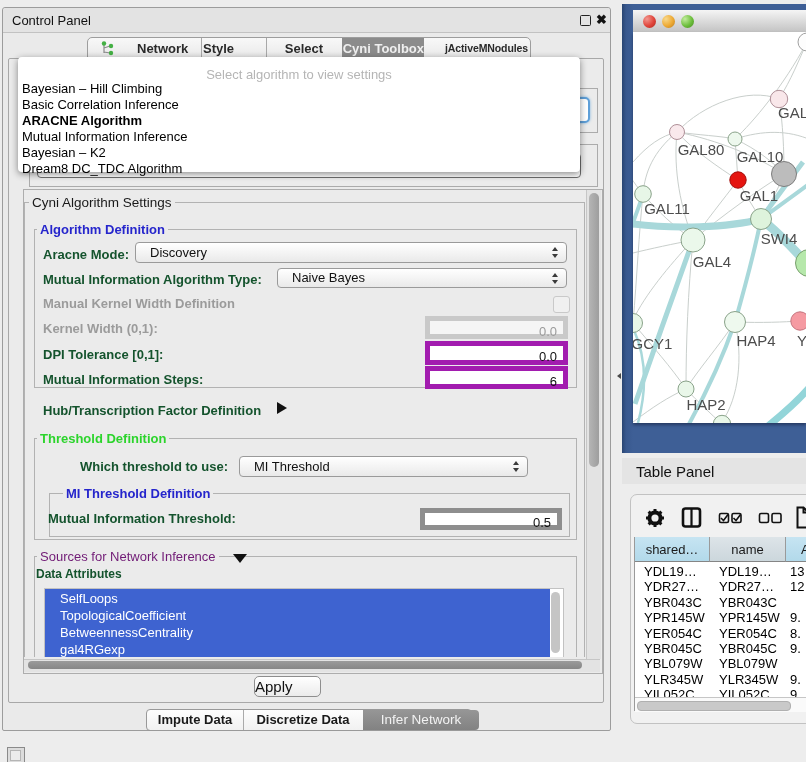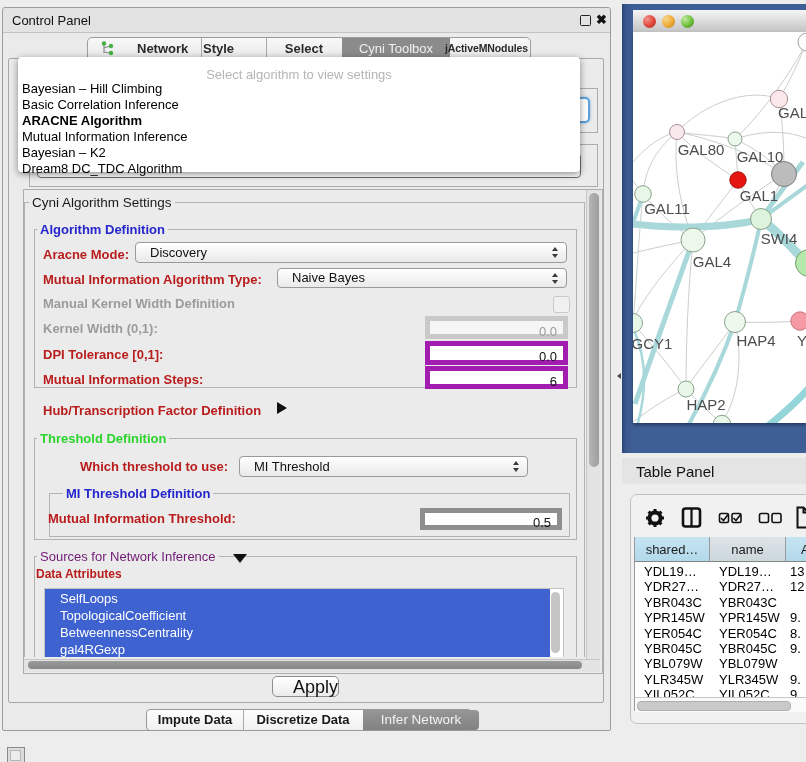--- a/index.html
+++ b/index.html
@@ -1,15 +1,15 @@
 <!DOCTYPE html>
 <html><head><meta charset="utf-8"><style>
 html,body{margin:0;padding:0;width:806px;height:762px;background:#ededed;font-family:"Liberation Sans",sans-serif;overflow:hidden;position:relative}
 .a{position:absolute}
-.lbl{position:absolute;font-weight:bold;font-size:13px;color:#b91c1c;white-space:nowrap}
+.lbl{position:absolute;font-weight:bold;font-size:13px;color:#14532d;white-space:nowrap}
 .dis{color:#9b9b9b}
 .gt{position:absolute;font-size:13px;background:#ebebeb;padding:0 3px;white-space:nowrap;line-height:13px}
 .grp{position:absolute;border:1px solid #b2b2b2}
 .fld{position:absolute;background:#fff;border:5px solid #a21caf;font-size:13px;text-align:right;padding-right:6px;box-sizing:border-box;color:#111}
 .combo{position:absolute;background:linear-gradient(#ffffff,#f2f2f2 60%,#e9e9e9);border:1px solid #9a9a9a;border-radius:4px;font-size:13px;box-sizing:border-box;color:#111;white-space:nowrap}
 .spin{position:absolute;right:8px;top:50%;width:6px;height:13px;margin-top:-6.5px}
 .spin:before{content:"";position:absolute;left:0;top:1px;border-left:3px solid transparent;border-right:3px solid transparent;border-bottom:4px solid #3a3a3a}
 .spin:after{content:"";position:absolute;left:0;bottom:1px;border-left:3px solid transparent;border-right:3px solid transparent;border-top:4px solid #3a3a3a}
 </style></head>
 <body>
@@ -24,21 +24,21 @@
   <div class="a" id="toptabs" style="left:84px;top:29px;width:442px;height:21px;border:1px solid #9d9d9d;border-radius:5px 5px 0 0;background:linear-gradient(#f8f8f8,#e8e8e8);font-size:13px;font-weight:bold;color:#2a2a2a">
     <div class="a" style="left:0;top:0;width:114px;height:21px;border-right:1px solid #a8a8a8;line-height:21px;padding-left:49px;box-sizing:border-box">Network</div>
     <svg class="a" style="left:13px;top:3px" width="13" height="15" viewBox="0 0 13 15">
         <path d="M3 3 L3 12 M3 7 L9 5 M3 11 L9 12" stroke="#8a8a8a" stroke-width="1.2" fill="none"></path>
         <circle cx="3" cy="2.5" r="2.2" fill="#44b044"></circle>
         <circle cx="10" cy="5" r="2.2" fill="#44b044"></circle>
         <circle cx="10" cy="12" r="2.2" fill="#44b044"></circle>
       </svg>
     <div class="a" style="left:115px;top:0;width:63px;height:21px;border-right:1px solid #a8a8a8;line-height:21px">Style</div>
     <div class="a" style="left:179px;top:0;width:74px;height:21px;text-align:center;line-height:21px">Select</div>
-    <div class="a" style="left:254px;top:0;width:108px;height:21px;background:#8b8b8b;text-align:center;line-height:21px;color:#efefef;font-weight:normal">Cyni Toolbox</div>
+    <div class="a" style="left:254px;top:0;width:82px;height:21px;background:#8b8b8b;text-align:right;line-height:21px;color:#efefef;font-weight:bold">Cyni Toolbox</div>
     <div class="a" style="left:355px;top:0;width:87px;height:21px;text-align:center;line-height:21px;font-size:10.5px;letter-spacing:-0.1px">jActiveMNodules</div>
   </div>
 
   <div class="a" style="left:5px;top:50px;width:594px;height:643px;border:1px solid #a8a8a8;border-radius:2px;background:#ebebeb"></div>
 
   <div class="a" style="left:26px;top:80px;width:567px;height:43px;border:1px solid #ababab;background:#ebebeb"></div>
   <div class="a" style="left:34px;top:89px;width:553px;height:26px;background:#fff;border:2px solid #5e9fd8;border-radius:5px;box-shadow:0 0 3px #7db4e0;box-sizing:border-box"></div>
   <div class="a" style="left:26px;top:136px;width:567px;height:41px;border:1px solid #ababab;background:#ebebeb"></div>
   <div class="a" style="left:34px;top:145px;width:544px;height:25px;background:#fdfdfd;border:1px solid #6e6e6e;border-radius:4px;box-sizing:border-box"></div>
 
@@ -79,21 +79,21 @@
       <div class="a" style="left:506px;top:3px;width:9px;height:61px;background:#c5c5c5;border-radius:4.5px"></div>
     </div>
   </div>
 
   <div class="a" style="left:583px;top:182px;width:14px;height:469px;background:#e3e3e3;border-left:1px solid #c6c6c6"></div>
   <div class="a" style="left:585.5px;top:185px;width:10px;height:274px;background:linear-gradient(90deg,#b5b5b5,#9e9e9e);border-radius:5px"></div>
 
   <div class="a" style="left:21px;top:651px;width:576px;height:12px;background:#e3e3e3;border-top:1px solid #c6c6c6"></div>
   <div class="a" style="left:25px;top:653px;width:554px;height:8px;background:linear-gradient(#9a9a9a,#868686);border-radius:4px"></div>
 
-  <div class="a" style="left:269px;top:668px;width:67px;height:21px;background:linear-gradient(#ffffff,#ebebeb);border:1px solid #8e8e8e;border-radius:5px;box-sizing:border-box;text-align:right;line-height:20px;font-size:18px;color:#111">Apply</div>
+  <div class="a" style="left:251px;top:668px;width:67px;height:21px;background:linear-gradient(#ffffff,#ebebeb);border:1px solid #8e8e8e;border-radius:5px;box-sizing:border-box;text-align:left;line-height:20px;font-size:15px;color:#111">Apply</div>
 
   <div class="a" id="bottabs" style="left:143px;top:701px;width:324px;height:20px;border:1px solid #999;border-radius:4px;background:linear-gradient(#fdfdfd,#f1f1f1);font-size:13px;font-weight:bold;color:#1a1a1a">
     <div class="a" style="left:0;top:0;width:96px;height:20px;border-right:1px solid #aaa;text-align:center;line-height:20px">Impute Data</div>
     <div class="a" style="left:97px;top:0;width:118px;height:20px;text-align:center;line-height:20px">Discretize Data</div>
     <div class="a" style="left:216px;top:0;width:116px;height:20px;background:linear-gradient(#969696,#828282);border-radius:0 4px 4px 0;text-align:center;line-height:20px;color:#f2f2f2;font-weight:normal;font-size:13.5px">Infer Network</div>
   </div>
 </div>
 
 <div class="a" id="popup" style="left:18px;top:57px;width:562px;height:115px;background:#fff;border-radius:4px;box-shadow:0 2px 7px rgba(0,0,0,0.45);font-size:13px;color:#000">
   <div style="text-align:center;color:#b5b5b5;padding-top:10px;height:14px">Select algorithm to view settings</div>

